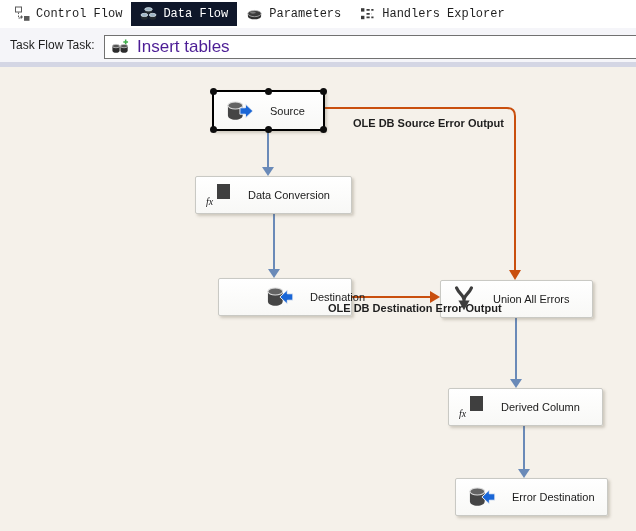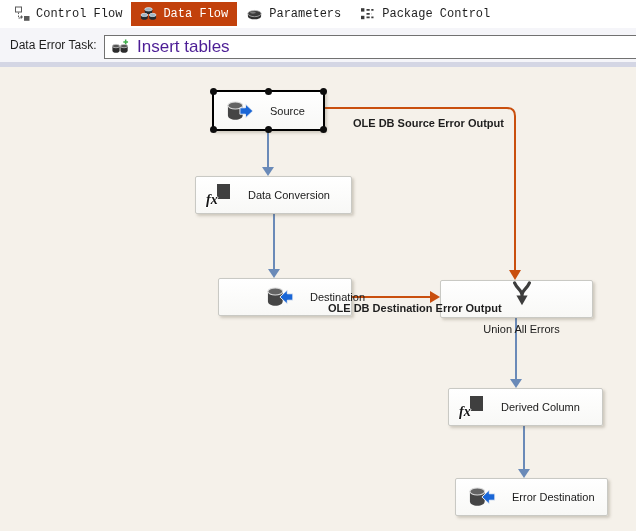--- a/index.html
+++ b/index.html
@@ -15,21 +15,21 @@
   
   .tabbar {
     position:absolute; left:0; top:0; width:636px; height:28px;
     background:#ffffff; display:flex; align-items:center; padding-left:4px;font-family:Liberation Mono, monospace;
   }
   .tab {
     display:flex; align-items:center; gap:6px;
     height:24px; padding:0 9px; font-size:12px; color:#1e1e1e;
     cursor:default; white-space:nowrap;
   }
-  .tab.selected { background:#c2410c; color:#ffffff; }
+  .tab.selected { background:#0f172a; color:#ffffff; }
   .tab .ticon { display:inline-flex; width:17px; height:16px; align-items:center; justify-content:center; }
 
   
   .toolbar {
     position:absolute; left:0; top:28px; width:636px; height:34px;
     background:#f5f5f9; display:flex; align-items:center;
   }
   .toolbar-label { font-size:12px; color:#1e1e1e; margin-left:10px; white-space:nowrap; }
   .task-combo {
     position:absolute; left:104px; top:7px; height:24px; width:540px;
@@ -67,22 +67,22 @@
 
   .edge-label {
     position:absolute; font-size:11px; color:#1e1e1e; white-space:nowrap; z-index:5;font-weight:bold;
   }
 
   
   .fx-icon { position:relative; display:inline-block; width:26px; height:22px; flex:0 0 26px; }
   .fx-sq { position:absolute; right:2px; top:0; width:13px; height:15px; background:#3f3f3f; }
   .fx-t {
     position:absolute; left:0; bottom:-1px;
-    font-family:"Liberation Serif", serif; font-style:italic; font-weight:bold;
-    font-size:14px; color:#161616; line-height:1;
+    font-family:"Liberation Serif", serif; font-style:italic; font-weight:normal;
+    font-size:10px; color:#161616; line-height:1;
     text-shadow:1px 0 0 #fff,-1px 0 0 #fff,0 1px 0 #fff,0 -1px 0 #fff;
   }
   .nicon { display:inline-flex; flex:0 0 30px; width:30px; height:24px; }
 </style>
 </head>
 <body>
 
 <div id="app">
 
   <div class="tabbar">
@@ -124,26 +124,26 @@
       <span>Parameters</span>
     </div>
     <div class="tab">
       <span class="ticon">
         <svg width="16" height="16" viewBox="0 0 16 16">
           <rect x="1" y="2.2" width="3.4" height="3.4" fill="#3a3a3a"></rect>
           <rect x="1" y="9.8" width="3.4" height="3.4" fill="#3a3a3a"></rect>
           <path d="M6.5 3.8 h7 M6.5 7.8 h5 M6.5 11.4 h7" stroke="#3a3a3a" stroke-width="1.7" stroke-dasharray="3.2 1.6" fill="none"></path>
         </svg>
       </span>
-      <span>Package Control</span>
+      <span>Handlers Explorer</span>
     </div>
   </div>
 
   <div class="toolbar">
-    <span class="toolbar-label">Data Error Task:</span>
+    <span class="toolbar-label">Task Flow Task:</span>
     <div class="task-combo">
       <span class="cicon">
         <svg width="18" height="16" viewBox="0 0 19 16">
           <path d="M1.5 7 v5 c0 1.3 1.7 2.2 3.8 2.2 s3.8 -.9 3.8 -2.2 V7" fill="#2c2c2c"></path>
           <ellipse cx="5.3" cy="7" rx="3.8" ry="1.8" fill="#565656" stroke="#cfcfcf" stroke-width="0.8"></ellipse>
           <path d="M10 7 v5 c0 1.3 1.7 2.2 3.8 2.2 s3.8 -.9 3.8 -2.2 V7" fill="#2c2c2c"></path>
           <ellipse cx="13.8" cy="7" rx="3.8" ry="1.8" fill="#565656" stroke="#cfcfcf" stroke-width="0.8"></ellipse>
           <path d="M13 2.6 h5 M15.5 0.2 v4.8" stroke="#3fae49" stroke-width="1.6" fill="none"></path>
         </svg>
       </span>
@@ -220,21 +220,21 @@
       <span class="nicon">
         <svg width="30" height="24" viewBox="0 0 32 26">
           <path d="M4 7 v11 c0 2.6 3.6 4.6 8 4.6 s8 -2 8 -4.6 V7" fill="#454545"></path>
           <ellipse cx="12" cy="7" rx="8" ry="3.8" fill="#636363" stroke="#dcdcdc" stroke-width="1.1"></ellipse>
           <path d="M31 9.5 h-6 v-4 l-8 7.5 8 7.5 v-4 h6 z" fill="#1a66d6" stroke="#f4f4f4" stroke-width="1"></path>
         </svg>
       </span>
       <span class="nlabel">Destination</span>
     </div>
 
-    <div class="node" style="left:440px; top:213px; width:153px; height:38px;flex-direction:column;">
+    <div class="node" style="left:440px; top:213px; width:153px; height:38px;">
       <span class="nicon" style="flex-basis:26px; width:26px; height:26px;">
         <svg width="26" height="26" viewBox="0 0 28 28">
           <path d="M6 2 C8.5 8 12.5 9 13.5 13" stroke="#3d3d3d" stroke-width="3.4" fill="none" stroke-linecap="round"></path>
           <path d="M22 2 C19.5 8 15.5 9 14.5 13" stroke="#3d3d3d" stroke-width="3.4" fill="none" stroke-linecap="round"></path>
           <path d="M14 11 V17" stroke="#3d3d3d" stroke-width="3.4" fill="none"></path>
           <path d="M8 15.5 h12 L14 26 Z" fill="#3d3d3d"></path>
         </svg>
       </span>
       <span class="nlabel">Union All Errors</span>
     </div>

